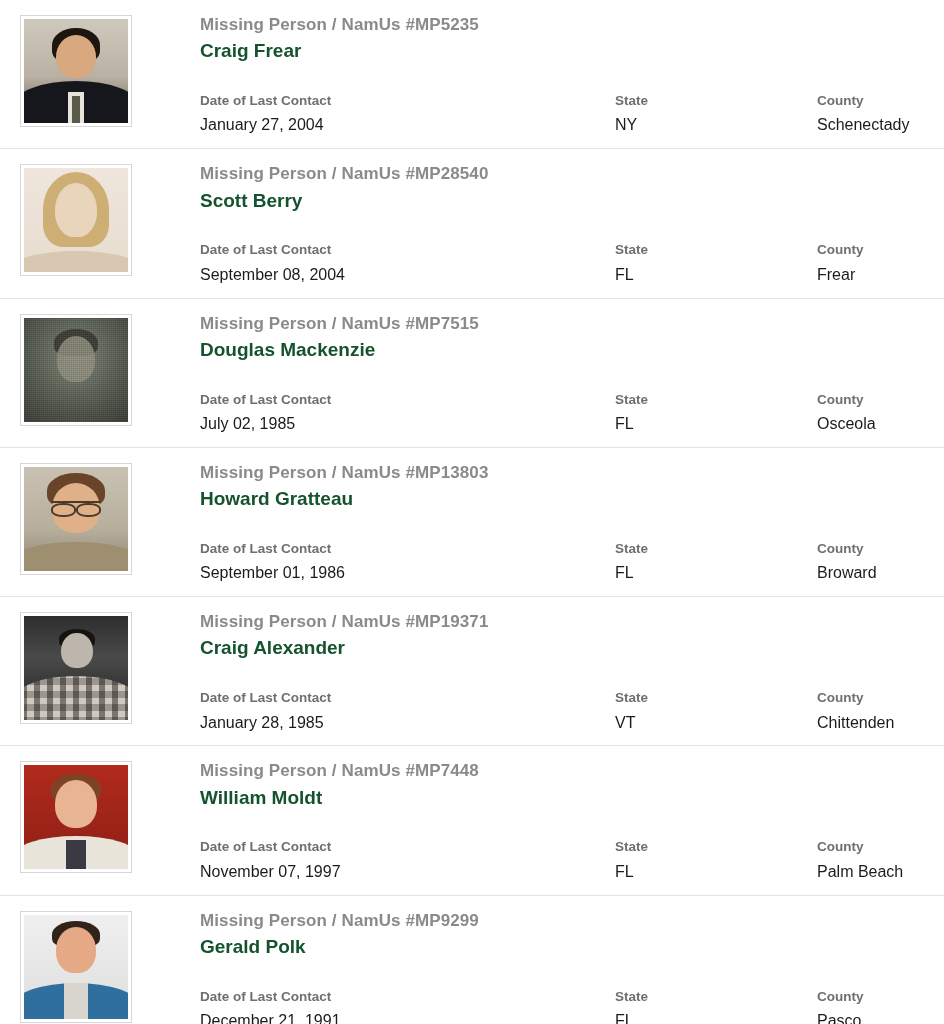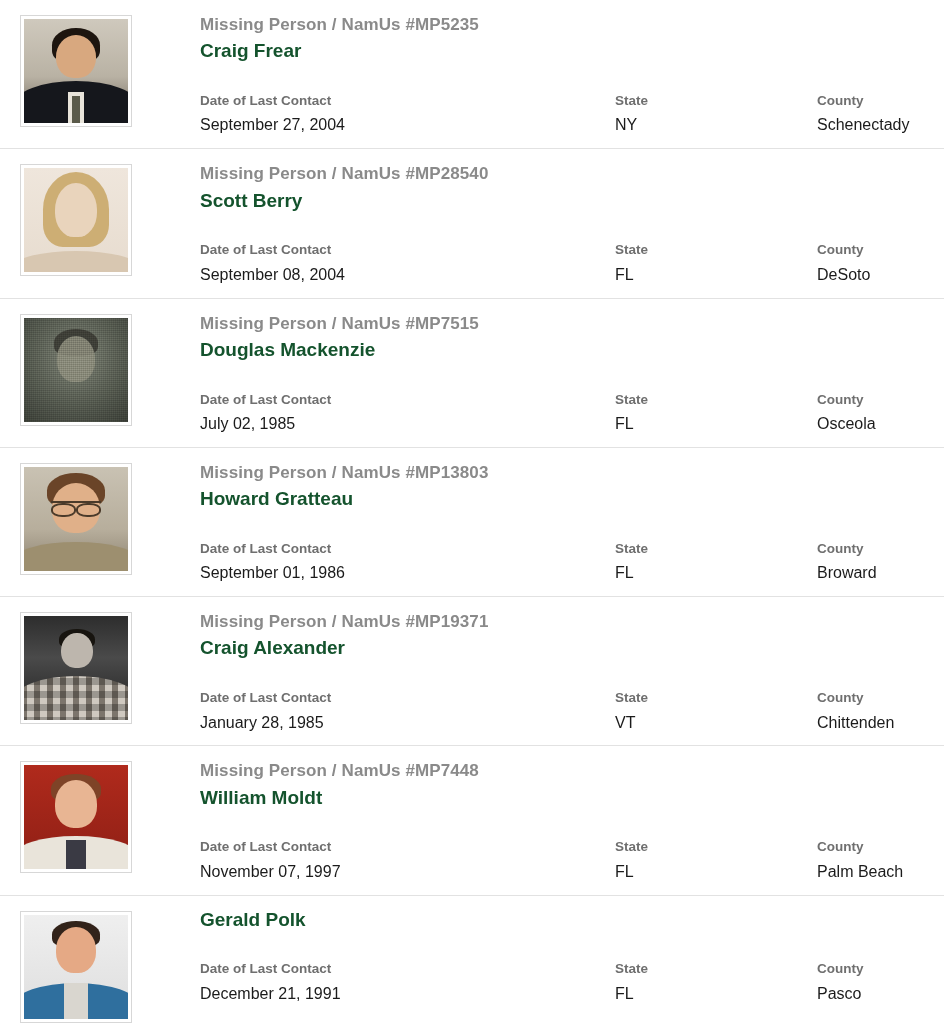--- a/index.html
+++ b/index.html
@@ -228,21 +228,21 @@
           </div>
         </div>
       </div>
     </div>
     <div class="info-cell">
       <div class="case-id">Missing Person / NamUs #MP5235</div>
       <div class="case-name">Craig Frear</div>
       <div class="fields-row">
         <div class="field field-date">
           <div class="field-label">Date of Last Contact</div>
-          <div class="field-value">September 27, 2004</div>
+          <div class="field-value">January 27, 2004</div>
         </div>
         <div class="field field-state">
           <div class="field-label">State</div>
           <div class="field-value">NY</div>
         </div>
         <div class="field field-county">
           <div class="field-label">County</div>
           <div class="field-value">Schenectady</div>
         </div>
       </div>
@@ -269,21 +269,21 @@
         <div class="field field-date">
           <div class="field-label">Date of Last Contact</div>
           <div class="field-value">September 08, 2004</div>
         </div>
         <div class="field field-state">
           <div class="field-label">State</div>
           <div class="field-value">FL</div>
         </div>
         <div class="field field-county">
           <div class="field-label">County</div>
-          <div class="field-value">DeSoto</div>
+          <div class="field-value">Frear</div>
         </div>
       </div>
     </div>
   </div>
 
   <div class="result-row">
     <div class="thumb-cell">
       <div class="thumb-frame">
         <div class="thumb-img">
           <div class="ph ph-mackenzie">
@@ -424,20 +424,21 @@
             <div class="bg"></div>
               <div class="hair"></div>
               <div class="head"></div>
             <div class="shoulders"></div>
               <div class="shirt2"></div>
           </div>
         </div>
       </div>
     </div>
     <div class="info-cell">
+      <div class="case-id">Missing Person / NamUs #MP9299</div>
       <div class="case-name">Gerald Polk</div>
       <div class="fields-row">
         <div class="field field-date">
           <div class="field-label">Date of Last Contact</div>
           <div class="field-value">December 21, 1991</div>
         </div>
         <div class="field field-state">
           <div class="field-label">State</div>
           <div class="field-value">FL</div>
         </div>

